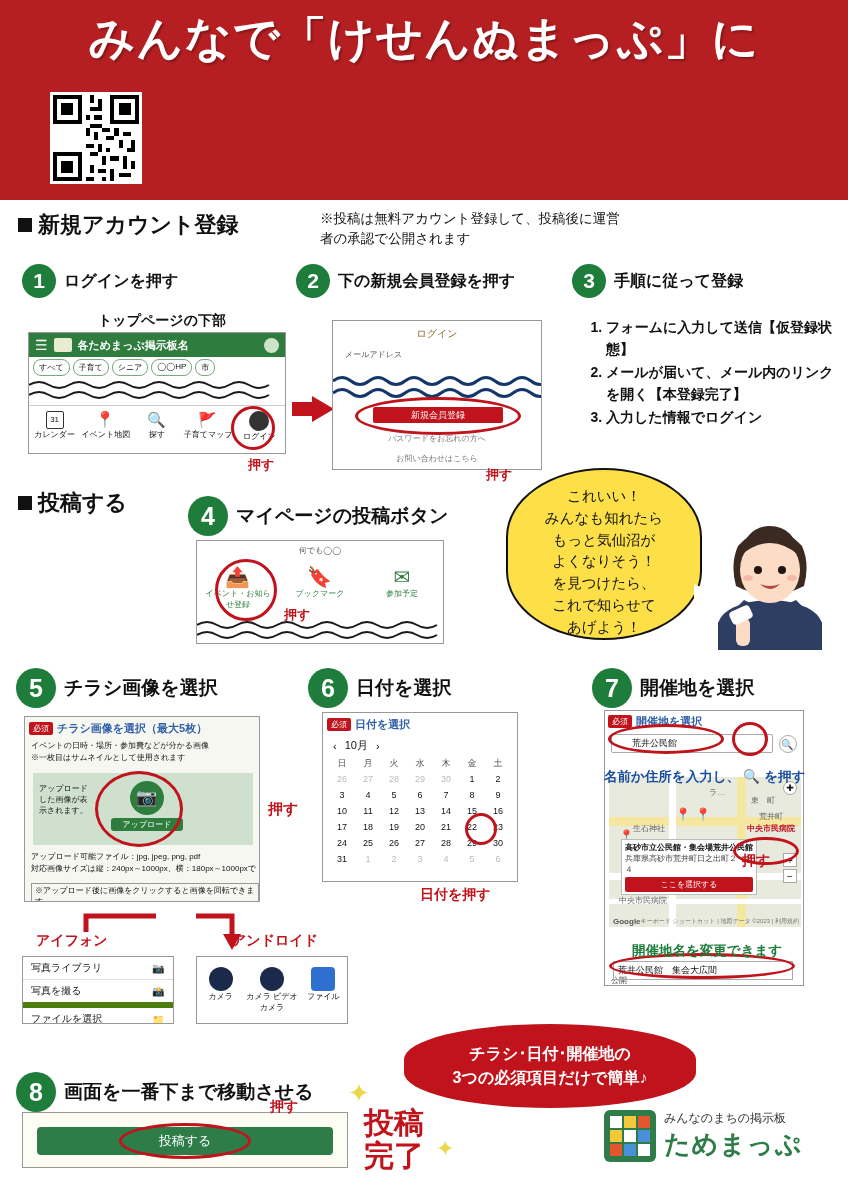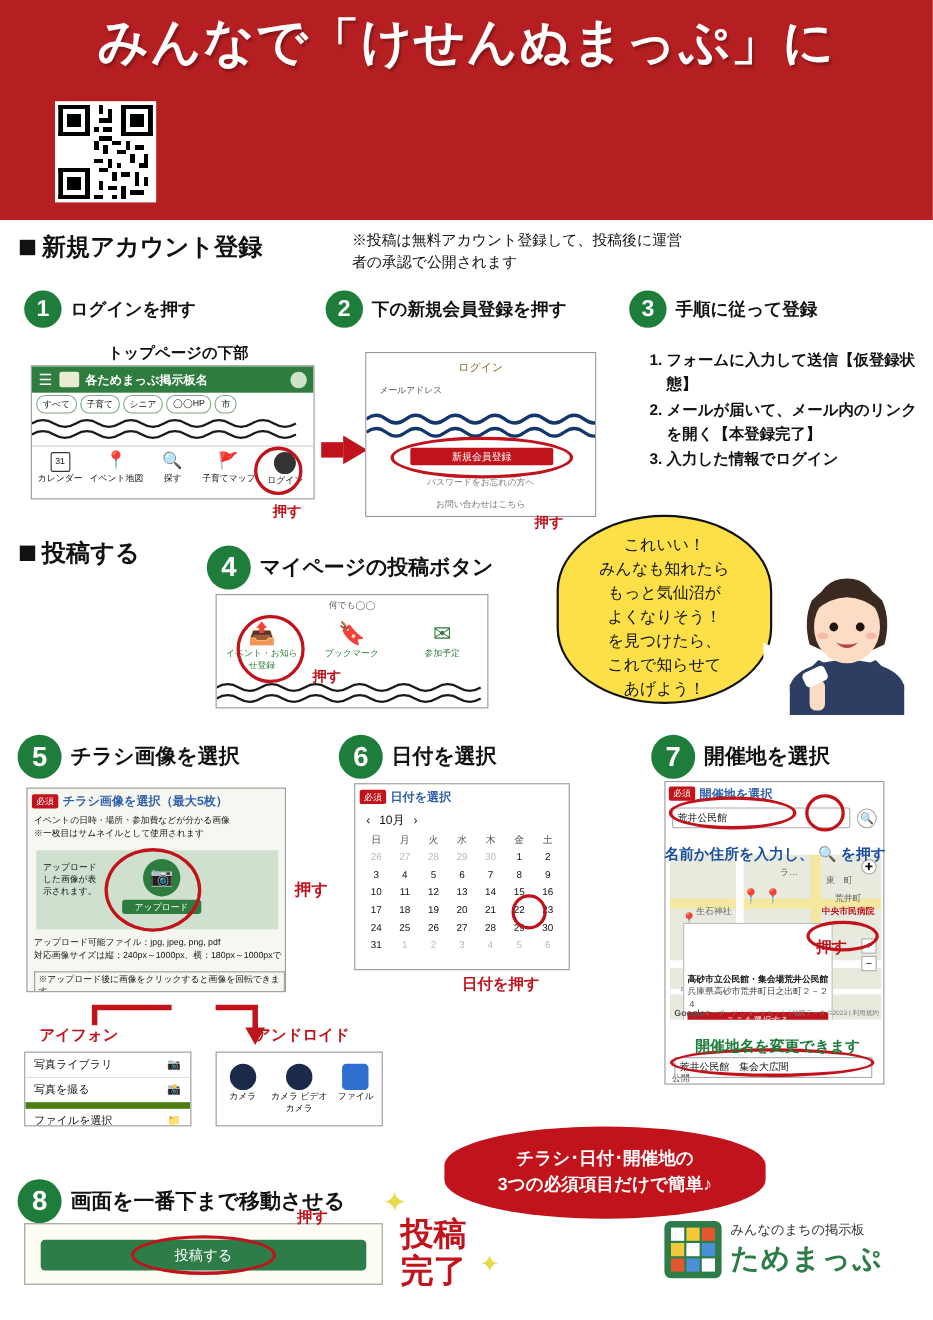--- a/index.html
+++ b/index.html
@@ -473,42 +473,42 @@
   <div class="num lg">7</div>
   <div class="step-title big">開催地を選択</div>
 </div>
 
 <div class="panel" style="position:absolute; left:604px; top:710px; width:200px; height:276px;">
   <div style="display:flex; align-items:center; gap:4px; padding:3px;">
     <span style="background:#c0131b;color:#fff;font-size:8px;padding:1px 4px;border-radius:2px;">必須</span>
     <span style="font-size:11px; font-weight:bold; color:#2f5fa8;">開催地を選択</span>
   </div>
   <div style="display:flex; align-items:center; gap:6px; padding:2px 6px;">
-    <div style="flex:1; border:1px solid #aaa; font-size:9px; padding:2px 4px; border-radius:2px;">荒井公民館</div>
+    <div style="flex:1; border:1px solid #aaa; font-size:9px; padding:2px 20px; border-radius:2px;">荒井公民館</div>
     <div style="width:18px;height:18px;border:1px solid #aaa;border-radius:50%;font-size:10px;text-align:center;line-height:17px;">🔍</div>
   </div>
 
   <div style="position:absolute; left:4px; top:66px; width:192px; height:150px; background:#e9eade; overflow:hidden;">
     <div style="position:absolute; left:0; top:40px; width:192px; height:9px; background:#f6e7a0;"></div>
     <div style="position:absolute; left:0; top:96px; width:192px; height:7px; background:#fff;"></div>
     <div style="position:absolute; left:60px; top:0; width:7px; height:150px; background:#fff;"></div>
     <div style="position:absolute; left:128px; top:0; width:9px; height:150px; background:#f6e7a0;"></div>
     <div style="position:absolute; left:0; top:122px; width:192px; height:5px; background:#fff;"></div>
     <span style="position:absolute; left:66px; top:30px; font-size:13px; color:#2f6fd0;">📍</span>
     <span style="position:absolute; left:86px; top:30px; font-size:13px; color:#2f6fd0;">📍</span>
     <span style="position:absolute; left:10px; top:52px; font-size:12px; color:#c0131b;">📍</span>
     <span class="tiny" style="position:absolute; left:100px; top:10px; color:#666;">ラ…</span>
     <span class="tiny" style="position:absolute; left:24px; top:46px; color:#666;">生石神社</span>
     <span class="tiny" style="position:absolute; left:142px; top:18px; color:#666;">東　町</span>
     <span class="tiny" style="position:absolute; left:138px; top:46px; color:#c0131b; font-weight:bold;">中央市民病院</span>
     <span class="tiny" style="position:absolute; left:150px; top:34px; color:#666;">荒井町</span>
     <span class="tiny" style="position:absolute; left:10px; top:118px; color:#666;">中央市民病院</span>
 
     <div style="position:absolute; left:12px; top:62px; width:136px; background:#fff; border:1px solid #bbb; padding:2px 3px;">
-      <div class="tiny" style="font-weight:bold;margin-top:43px;">高砂市立公民館・集会場荒井公民館</div>
+      <div class="tiny" style="font-weight:bold;">高砂市立公民館・集会場荒井公民館</div>
       <div class="tiny" style="color:#444;">兵庫県高砂市荒井町日之出町２－２４</div>
       <div style="margin-top:2px; background:#c0131b; color:#fff; font-size:8px; text-align:center; border-radius:2px; padding:2px 0;">ここを選択する</div>
     </div>
     <div style="position:absolute; right:4px; top:4px; width:14px; height:14px; border:1px solid #aaa; background:#fff; border-radius:50%; font-size:9px; text-align:center; line-height:13px;">✚</div>
     <div style="position:absolute; right:4px; top:76px; width:14px; height:14px; border:1px solid #aaa; background:#fff; font-size:10px; text-align:center; line-height:13px;">+</div>
     <div style="position:absolute; right:4px; top:92px; width:14px; height:14px; border:1px solid #aaa; background:#fff; font-size:10px; text-align:center; line-height:13px;">−</div>
     <div class="tiny" style="position:absolute; left:4px; bottom:1px; color:#555; font-weight:bold;">Google</div>
     <div class="tiny" style="position:absolute; right:2px; bottom:1px; color:#777; font-size:6px;">キーボード ショートカット | 地図データ ©2023 | 利用規約</div>
   </div>
   <div class="red-oval" style="left:128px; top:126px; width:66px; height:28px;"></div>

